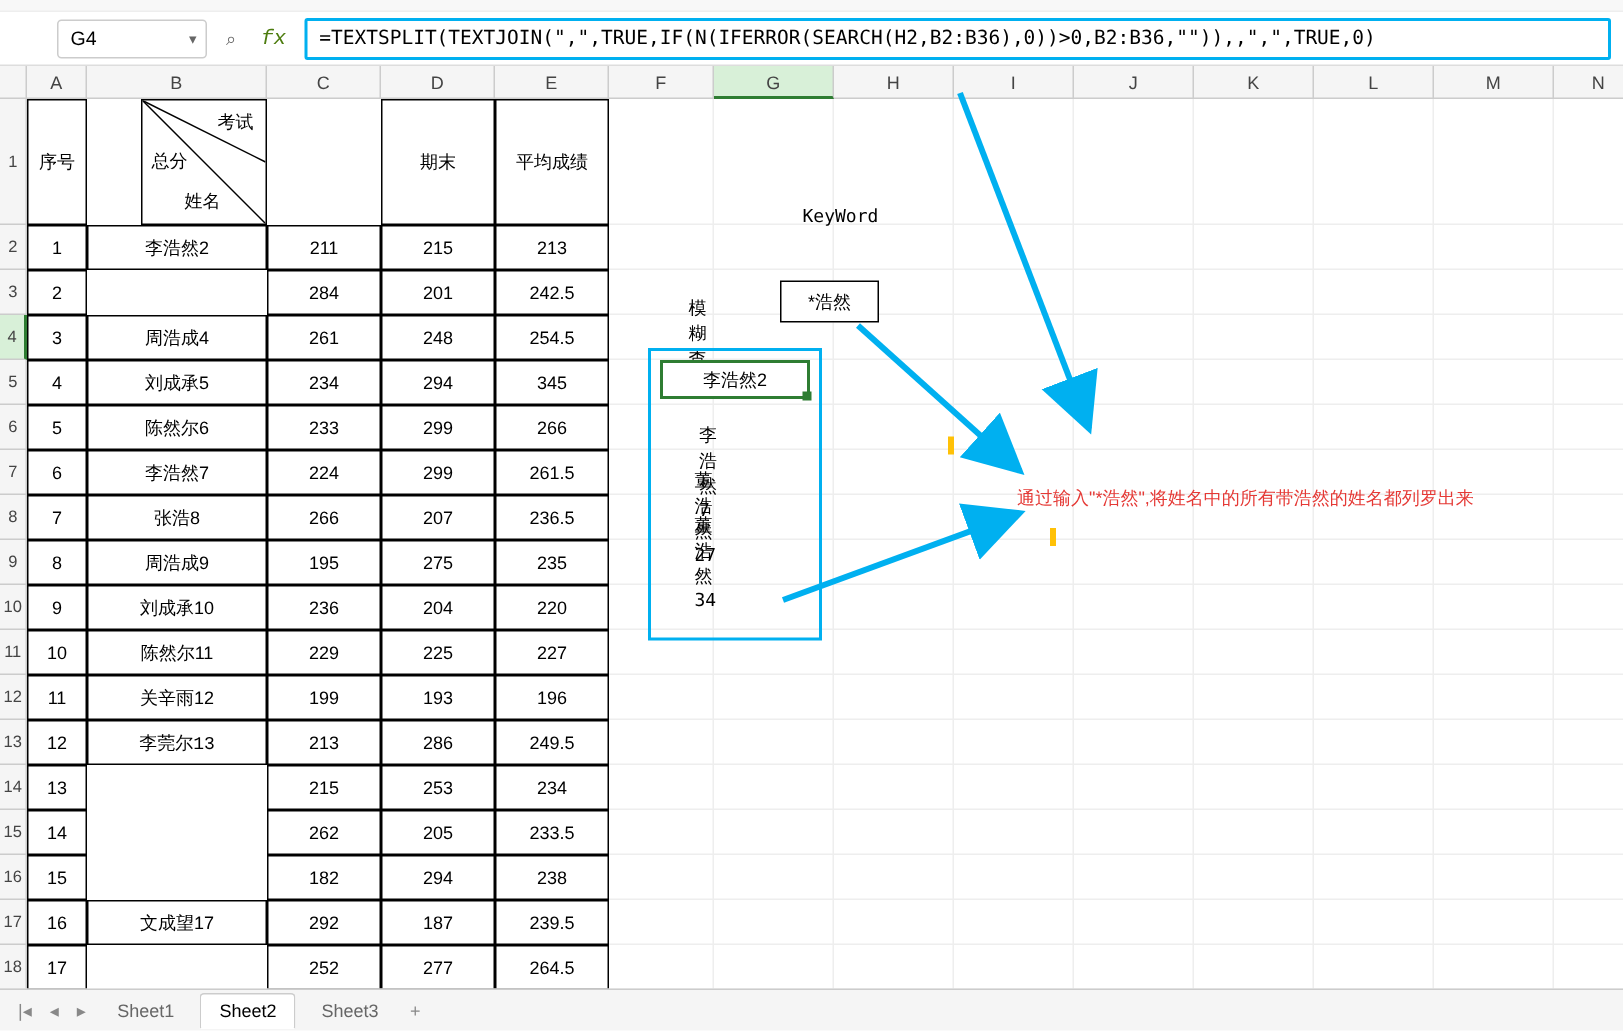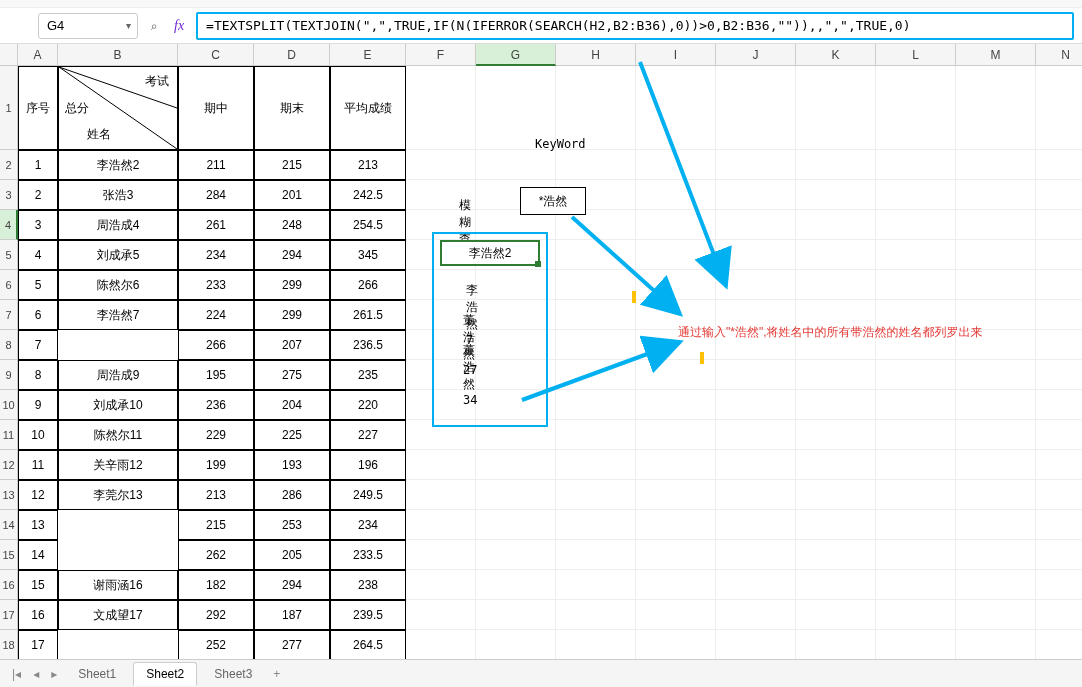--- a/index.html
+++ b/index.html
@@ -1,31 +1,31 @@
 <!DOCTYPE html>
 <html><head>
 <meta charset="utf-8">
 <style>
 * { box-sizing: border-box; margin: 0; padding: 0; }
 body { font-family: Arial, "Microsoft YaHei", sans-serif; font-size: 12px; background: #fff; overflow: hidden; }
 .namebox-row { display: flex; align-items: center; height: 36px; padding: 4px 8px; border-bottom: 1px solid #ddd; gap: 8px; }
 .namebox { width: 100px; height: 26px; border: 1px solid #ccc; border-radius: 3px; display: flex; align-items: center; padding: 0 8px; font-size: 13px; position: relative; margin-left: 30px; }
 .namebox .dd { position: absolute; right: 6px; font-size: 10px; color: #666; }
-.fx-icon { font-style: italic; font-family: Liberation Serif, serif; font-size: 14px; color: #6d28d9; padding: 0 4px; }
+.fx-icon { font-style: italic; font-family: Liberation Mono, monospace; font-size: 14px; color: #4d7c0f; padding: 0 4px; }
 .formula-bar { flex: 1; height: 28px; border: 2px solid #00b0f0; border-radius: 2px; display: flex; align-items: center; padding: 0 8px; font-size: 13px; font-family: Consolas, monospace; }
 .search-icon { width: 16px; text-align: center; color: #666; }
 .sheet-area { position: relative; display: grid; grid-template-columns: 18px 40px 120px 76px 76px 76px 70px 80px 80px 80px 80px 80px 80px 80px 60px; height: calc(100% - 64px); }
 .corner { background: #f5f5f5; border-right: 1px solid #ccc; border-bottom: 1px solid #ccc; }
 .colhdr { background: #f5f5f5; border-right: 1px solid #ccc; border-bottom: 1px solid #ccc; text-align: center; line-height: 22px; font-size: 12px; color: #444; }
 .colhdr.sel { background: #d8f0d8; border-bottom: 2px solid #2e7d32; }
 .rowhdr { background: #f5f5f5; border-right: 1px solid #ccc; border-bottom: 1px solid #ccc; text-align: center; font-size: 11px; color: #444; display: flex; align-items: center; justify-content: center; }
 .rowhdr.sel { background: #d8f0d8; border-right: 2px solid #2e7d32; }
 .cell { border-right: 1px solid #eee; border-bottom: 1px solid #eee; display: flex; align-items: center; justify-content: center; font-size: 12px; overflow: hidden; white-space: nowrap; }
 .tcell { border: 1px solid #000; display: flex; align-items: center; justify-content: center; font-size: 12px; background: #fff; }
-.diag-wrap { position: relative; grid-column: 3; grid-row: 2; border: 1px solid #000; background: #fff; }
+.diag-wrap { position: relative; grid-column: 3; grid-row: 2; border: 1px solid #000; background: #fff; margin-left: 36px; }
 .diag-wrap .t1 { position: absolute; top: 6px; right: 8px; font-size: 12px; }
 .diag-wrap .t2 { position: absolute; top: 50%; left: 6px; transform: translateY(-50%); font-size: 12px; }
 .diag-wrap .t3 { position: absolute; bottom: 6px; left: 28px; font-size: 12px; }
 .diag-wrap svg { position: absolute; inset: 0; width: 100%; height: 100%; }
 .hdr-a { grid-column: 2; grid-row: 2; border: 1px solid #000; display: flex; align-items: center; justify-content: center; font-size: 12px; }
 .result-box { position: absolute; border: 2px solid #00b0f0; background: transparent; pointer-events: none; }
 .active-cell { position: absolute; border: 2px solid #2e7d32; background: #fff; display: flex; align-items: center; justify-content: center; font-size: 12px; }
 .fill-handle { position: absolute; width: 6px; height: 6px; background: #2e7d32; right: -3px; bottom: -3px; }
 .annotation { position: absolute; color: #e53935; font-size: 12px; white-space: nowrap; }
 .yellow-tick { position: absolute; width: 4px; height: 12px; background: #ffc107; }
@@ -74,21 +74,20 @@
     <div class="hdr-a">序号</div>
     <div class="diag-wrap">
       <svg>
         <line x1="0" y1="0" x2="100%" y2="50%" stroke="#000"></line>
         <line x1="0" y1="0" x2="100%" y2="100%" stroke="#000"></line>
       </svg>
       <span class="t1">考试</span>
       <span class="t2">总分</span>
       <span class="t3">姓名</span>
     </div>
-    <div class="tcell" style="grid-area: 2 / 4;">期中</div>
     <div class="tcell" style="grid-area: 2 / 5;">期末</div>
     <div class="tcell" style="grid-area: 2 / 6;">平均成绩</div>
     <div class="cell" style="grid-area: 2 / 7;"></div>
     <div class="cell" style="grid-area: 2 / 8;"></div>
     <div class="cell" style="grid-area: 2 / 9;"></div>
     <div class="cell" style="grid-area: 2 / 10;"></div>
     <div class="cell" style="grid-area: 2 / 11;"></div>
     <div class="cell" style="grid-area: 2 / 12;"></div>
     <div class="cell" style="grid-area: 2 / 13;"></div>
     <div class="cell" style="grid-area: 2 / 14;"></div>
@@ -103,21 +102,20 @@
     <div class="cell" style="grid-area: 3 / 8;"></div>
     <div class="cell" style="grid-area: 3 / 9;"></div>
     <div class="cell" style="grid-area: 3 / 10;"></div>
     <div class="cell" style="grid-area: 3 / 11;"></div>
     <div class="cell" style="grid-area: 3 / 12;"></div>
     <div class="cell" style="grid-area: 3 / 13;"></div>
     <div class="cell" style="grid-area: 3 / 14;"></div>
     <div class="cell" style="grid-area: 3 / 15;"></div>
     <div class="rowhdr" style="grid-area: 4 / 1;">3</div>
     <div class="tcell" style="grid-area: 4 / 2;">2</div>
-    <div class="tcell" style="grid-area: 4 / 3;">张浩3</div>
     <div class="tcell" style="grid-area: 4 / 4;">284</div>
     <div class="tcell" style="grid-area: 4 / 5;">201</div>
     <div class="tcell" style="grid-area: 4 / 6;">242.5</div>
     <div class="cell" style="grid-area: 4 / 7;"></div>
     <div class="cell" style="grid-area: 4 / 8;"></div>
     <div class="cell" style="grid-area: 4 / 9;"></div>
     <div class="cell" style="grid-area: 4 / 10;"></div>
     <div class="cell" style="grid-area: 4 / 11;"></div>
     <div class="cell" style="grid-area: 4 / 12;"></div>
     <div class="cell" style="grid-area: 4 / 13;"></div>
@@ -178,20 +176,21 @@
     <div class="cell" style="grid-area: 8 / 8;"></div>
     <div class="cell" style="grid-area: 8 / 9;"></div>
     <div class="cell" style="grid-area: 8 / 10;"></div>
     <div class="cell" style="grid-area: 8 / 11;"></div>
     <div class="cell" style="grid-area: 8 / 12;"></div>
     <div class="cell" style="grid-area: 8 / 13;"></div>
     <div class="cell" style="grid-area: 8 / 14;"></div>
     <div class="cell" style="grid-area: 8 / 15;"></div>
     <div class="rowhdr" style="grid-area: 9 / 1;">8</div>
     <div class="tcell" style="grid-area: 9 / 2;">7</div>
+    <div class="tcell" style="grid-area: 9 / 3;">张浩8</div>
     <div class="tcell" style="grid-area: 9 / 4;">266</div>
     <div class="tcell" style="grid-area: 9 / 5;">207</div>
     <div class="tcell" style="grid-area: 9 / 6;">236.5</div>
     <div class="cell" style="grid-area: 9 / 7;"></div>
     <div class="cell" style="grid-area: 9 / 8;"></div>
     <div class="cell" style="grid-area: 9 / 9;"></div>
     <div class="cell" style="grid-area: 9 / 10;"></div>
     <div class="cell" style="grid-area: 9 / 11;"></div>
     <div class="cell" style="grid-area: 9 / 12;"></div>
     <div class="cell" style="grid-area: 9 / 13;"></div>
@@ -252,21 +251,21 @@
     <div class="cell" style="grid-area: 13 / 8;"></div>
     <div class="cell" style="grid-area: 13 / 9;"></div>
     <div class="cell" style="grid-area: 13 / 10;"></div>
     <div class="cell" style="grid-area: 13 / 11;"></div>
     <div class="cell" style="grid-area: 13 / 12;"></div>
     <div class="cell" style="grid-area: 13 / 13;"></div>
     <div class="cell" style="grid-area: 13 / 14;"></div>
     <div class="cell" style="grid-area: 13 / 15;"></div>
     <div class="rowhdr" style="grid-area: 14 / 1;">13</div>
     <div class="tcell" style="grid-area: 14 / 2;">12</div>
-    <div class="tcell" style="grid-area: 14 / 3;">李莞尔13</div>
+    <div class="tcell" style="grid-area: 14 / 3; font-family: Liberation Mono, monospace;">李莞尔13</div>
     <div class="tcell" style="grid-area: 14 / 4;">213</div>
     <div class="tcell" style="grid-area: 14 / 5;">286</div>
     <div class="tcell" style="grid-area: 14 / 6;">249.5</div>
     <div class="cell" style="grid-area: 14 / 7;"></div>
     <div class="cell" style="grid-area: 14 / 8;"></div>
     <div class="cell" style="grid-area: 14 / 9;"></div>
     <div class="cell" style="grid-area: 14 / 10;"></div>
     <div class="cell" style="grid-area: 14 / 11;"></div>
     <div class="cell" style="grid-area: 14 / 12;"></div>
     <div class="cell" style="grid-area: 14 / 13;"></div>
@@ -295,21 +294,20 @@
     <div class="cell" style="grid-area: 16 / 8;"></div>
     <div class="cell" style="grid-area: 16 / 9;"></div>
     <div class="cell" style="grid-area: 16 / 10;"></div>
     <div class="cell" style="grid-area: 16 / 11;"></div>
     <div class="cell" style="grid-area: 16 / 12;"></div>
     <div class="cell" style="grid-area: 16 / 13;"></div>
     <div class="cell" style="grid-area: 16 / 14;"></div>
     <div class="cell" style="grid-area: 16 / 15;"></div>
     <div class="rowhdr" style="grid-area: 17 / 1;">16</div>
     <div class="tcell" style="grid-area: 17 / 2;">15</div>
-    <div class="tcell" style="grid-area: 17 / 3;">谢雨涵16</div>
     <div class="tcell" style="grid-area: 17 / 4;">182</div>
     <div class="tcell" style="grid-area: 17 / 5;">294</div>
     <div class="tcell" style="grid-area: 17 / 6;">238</div>
     <div class="cell" style="grid-area: 17 / 7;"></div>
     <div class="cell" style="grid-area: 17 / 8;"></div>
     <div class="cell" style="grid-area: 17 / 9;"></div>
     <div class="cell" style="grid-area: 17 / 10;"></div>
     <div class="cell" style="grid-area: 17 / 11;"></div>
     <div class="cell" style="grid-area: 17 / 12;"></div>
     <div class="cell" style="grid-area: 17 / 13;"></div>

